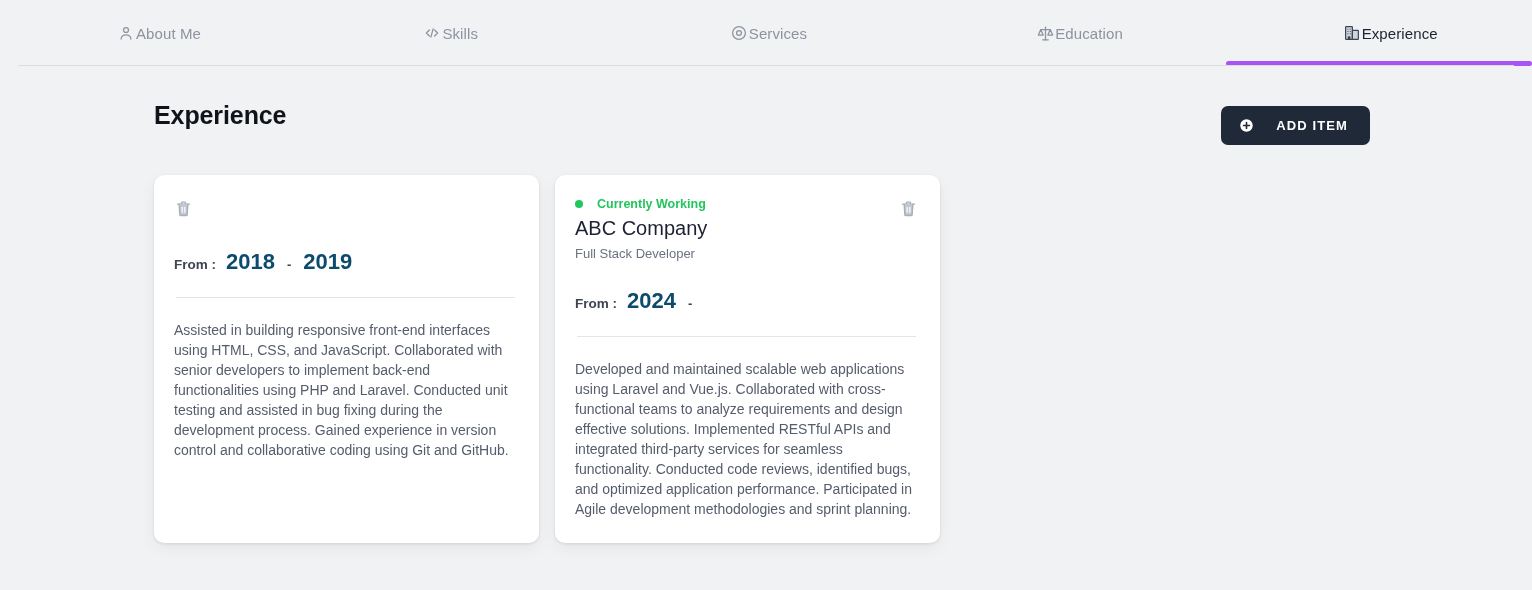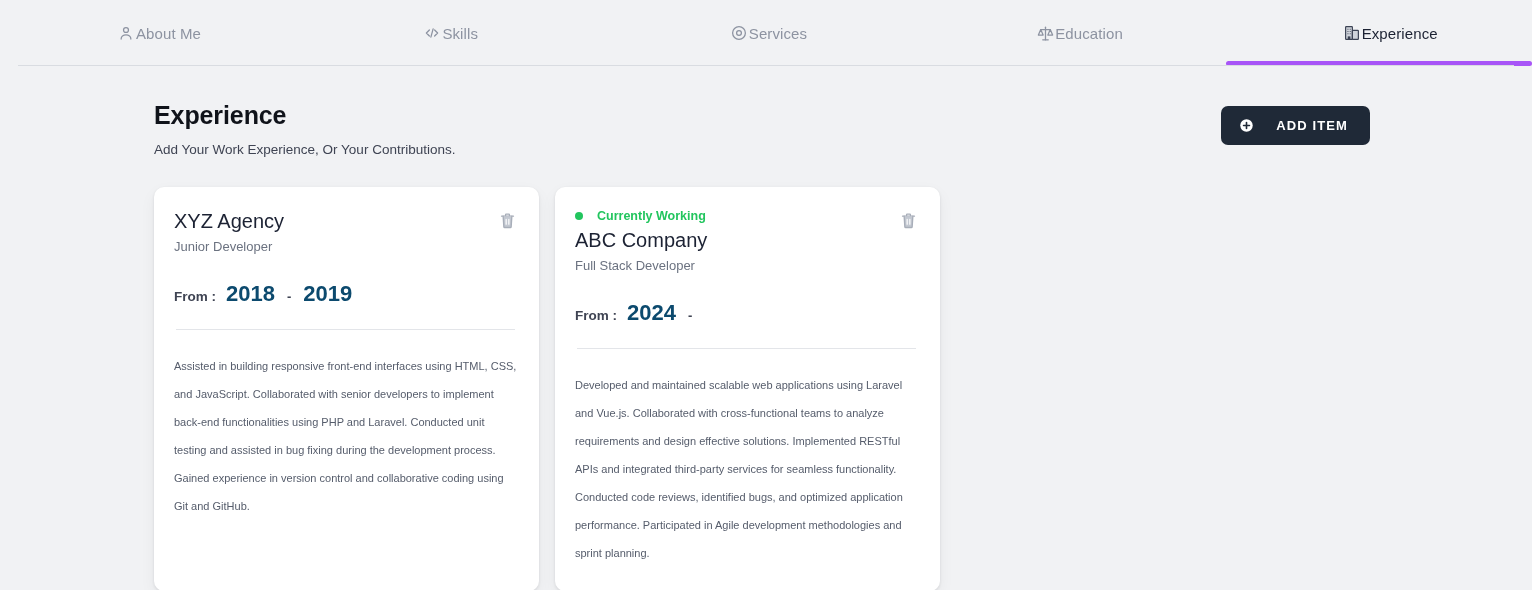--- a/index.html
+++ b/index.html
@@ -190,22 +190,22 @@
     color: #3f4453;
     padding: 0 2px;
   }
   .divider {
     height: 1px;
     background: #e3e5e9;
     margin: 22px 2px 0 2px;
   }
   .desc {
     margin-top: 22px;
-    font-size: 11px;
-    line-height: 28px;
+    font-size: 14px;
+    line-height: 20px;
     color: #555c6b;
   }
 </style>
 </head>
 <body>
 
 <div class="nav">
   <div class="nav-inner">
 
     <div class="nav-tab">
@@ -269,41 +269,36 @@
       <span class="underline"></span>
     </div>
 
   </div>
   <div class="nav-rule"></div>
 </div>
 
 <div class="page-head">
   <div>
     <div class="page-title">Experience</div>
-    <div class="page-sub">Add Your Work Experience, Or Your Contributions.</div>
   </div>
   <button class="add-btn">
     <span class="plus">
       <svg width="15" height="15" viewBox="0 0 24 24">
         <circle cx="12" cy="12" r="10" fill="#ffffff"></circle>
         <path d="M12 7.3v9.4M7.3 12h9.4" stroke="#1f2937" stroke-width="2.6" stroke-linecap="round"></path>
       </svg>
     </span>
     <span>ADD ITEM</span>
   </button>
 </div>
 
 <div class="cards">
 
   <div class="card">
     <div class="card-top">
-      <div>
-        <div class="company">XYZ Agency</div>
-        <div class="role">Junior Developer</div>
-      </div>
       <span class="trash">
         <svg width="19" height="19" viewBox="0 0 24 24" fill="none" stroke="currentColor" stroke-width="1.7" stroke-linecap="round" stroke-linejoin="round">
           <path d="M4.5 6.5h15"></path>
           <path d="M9.5 6.5V5a1 1 0 0 1 1-1h3a1 1 0 0 1 1 1v1.5"></path>
           <path d="M6.5 6.5 7.4 20a1 1 0 0 0 1 .9h7.2a1 1 0 0 0 1-.9l.9-13.5" fill="#c3c8d1" stroke="currentColor"></path>
           <path d="M10.3 10.5v6.2M13.7 10.5v6.2" stroke="#ffffff" stroke-width="1.5"></path>
         </svg>
       </span>
     </div>
     <div class="from-row">

